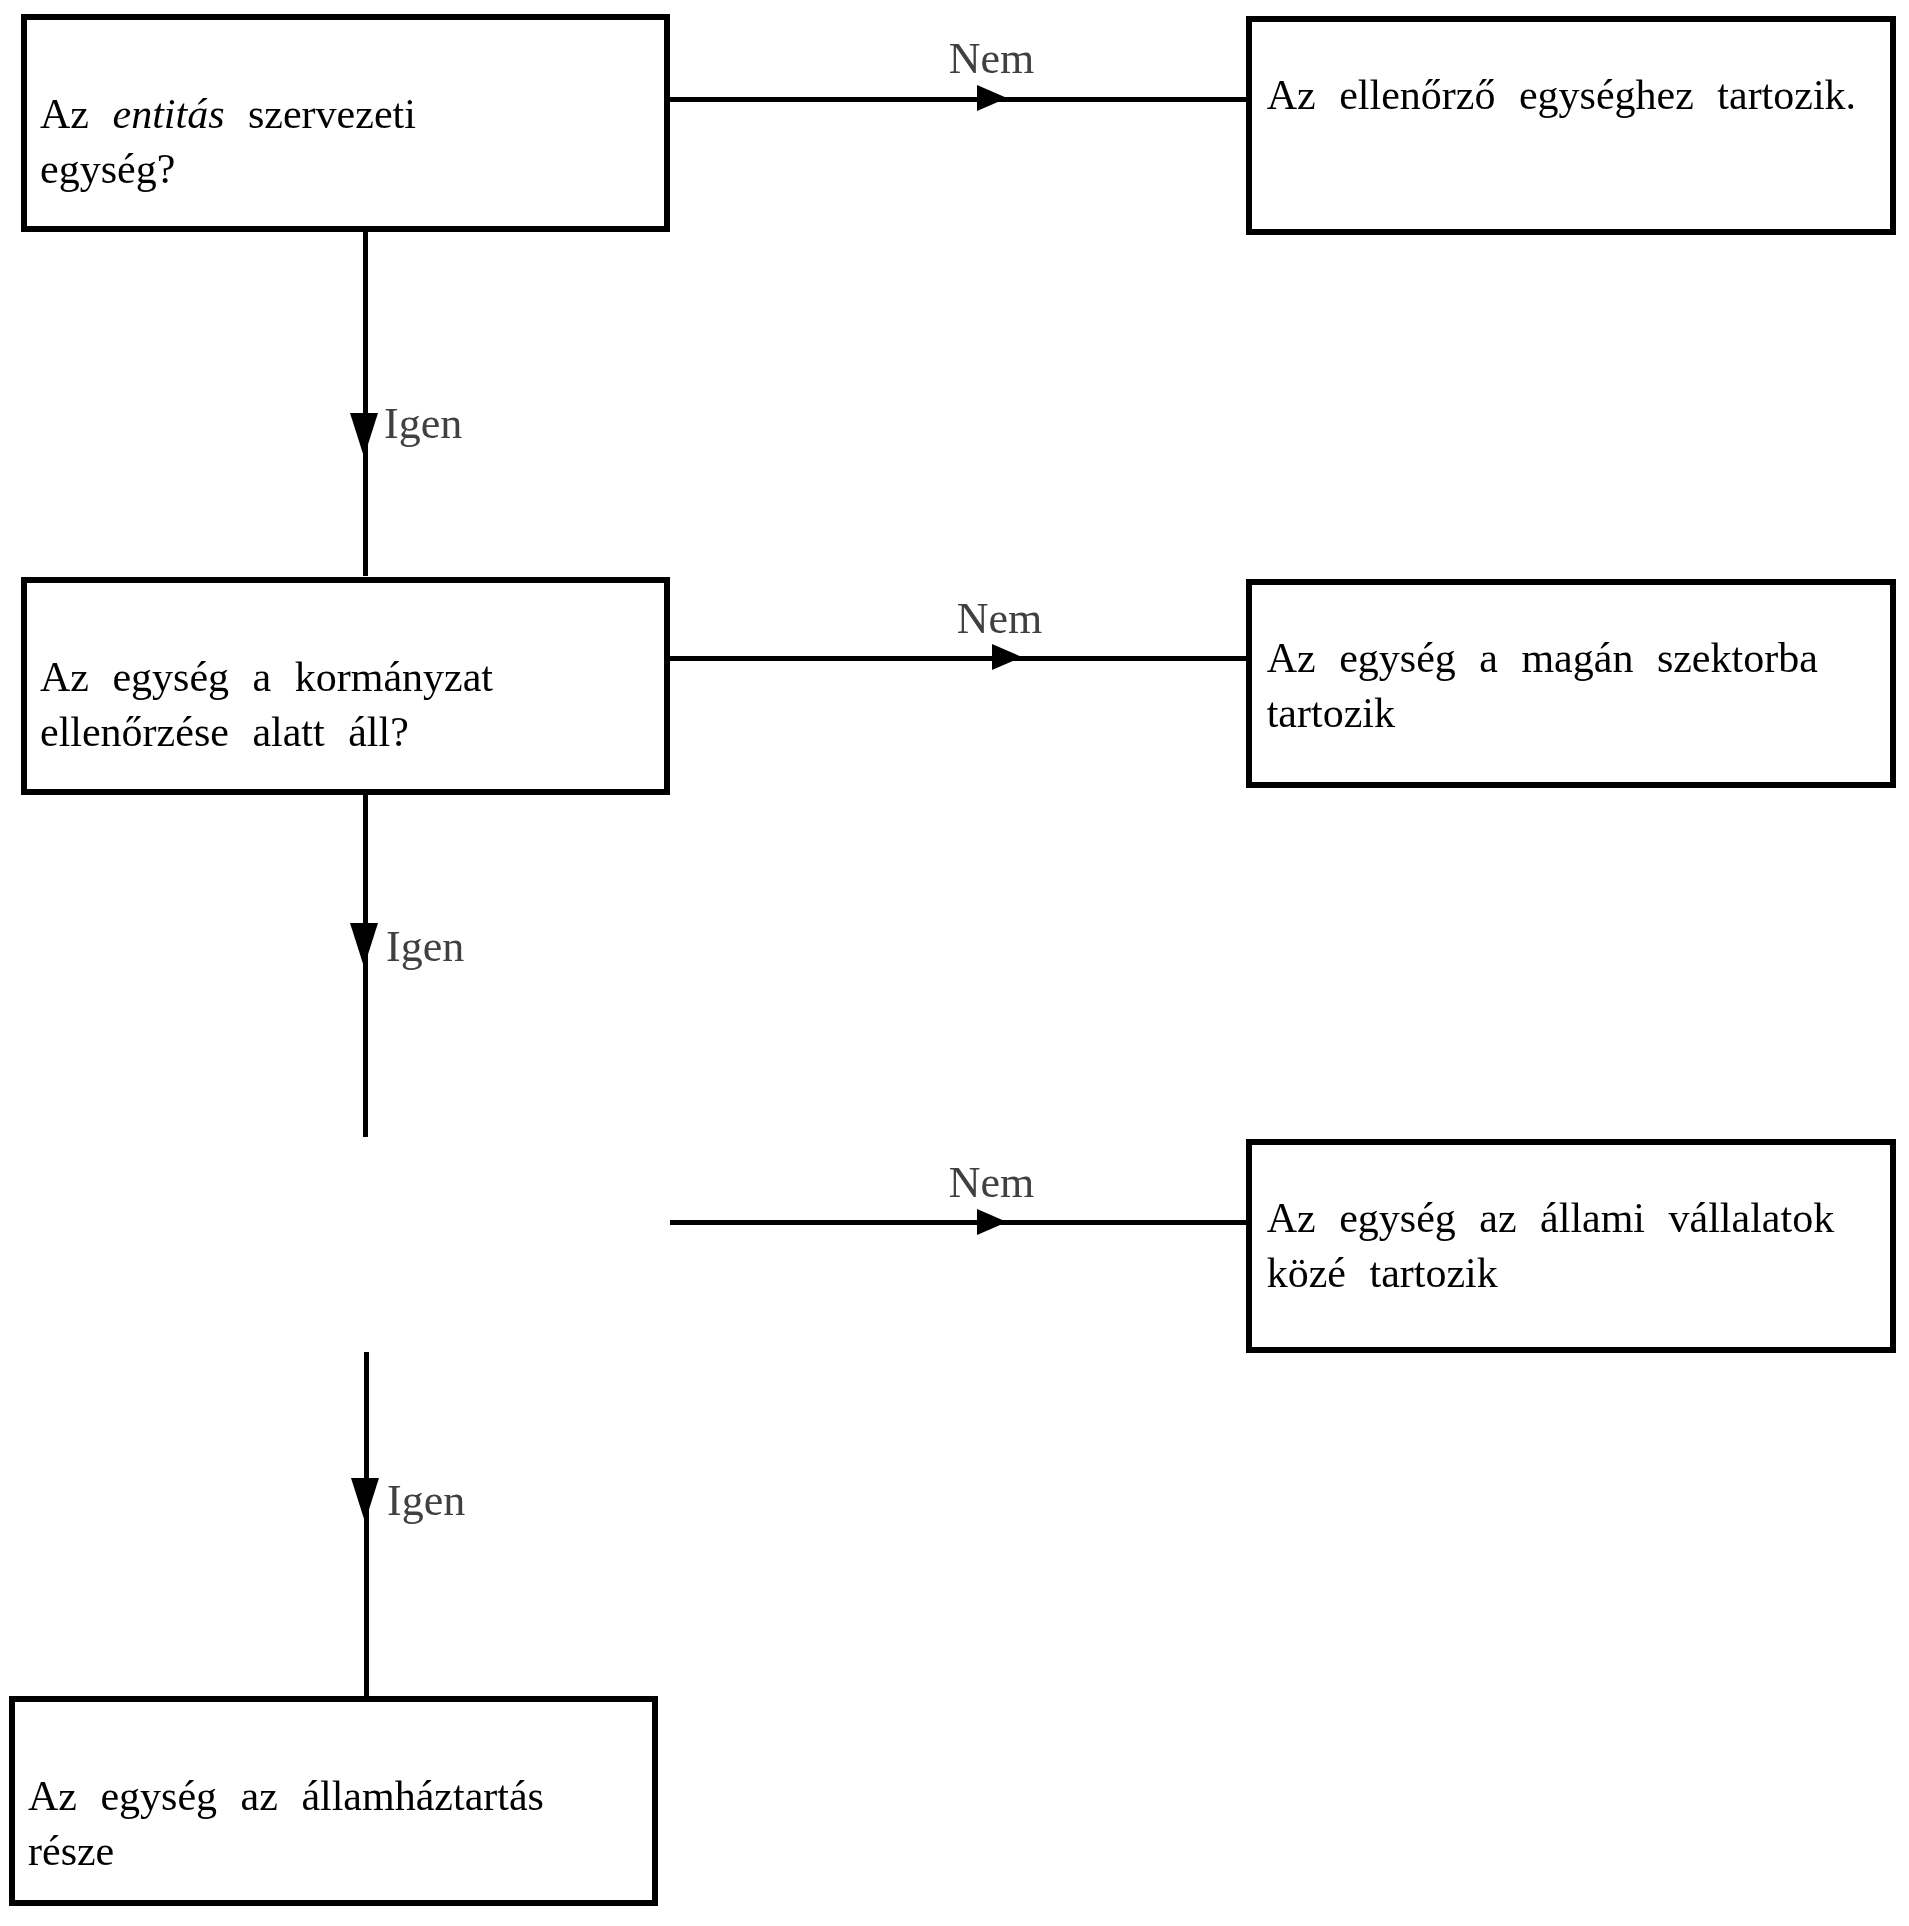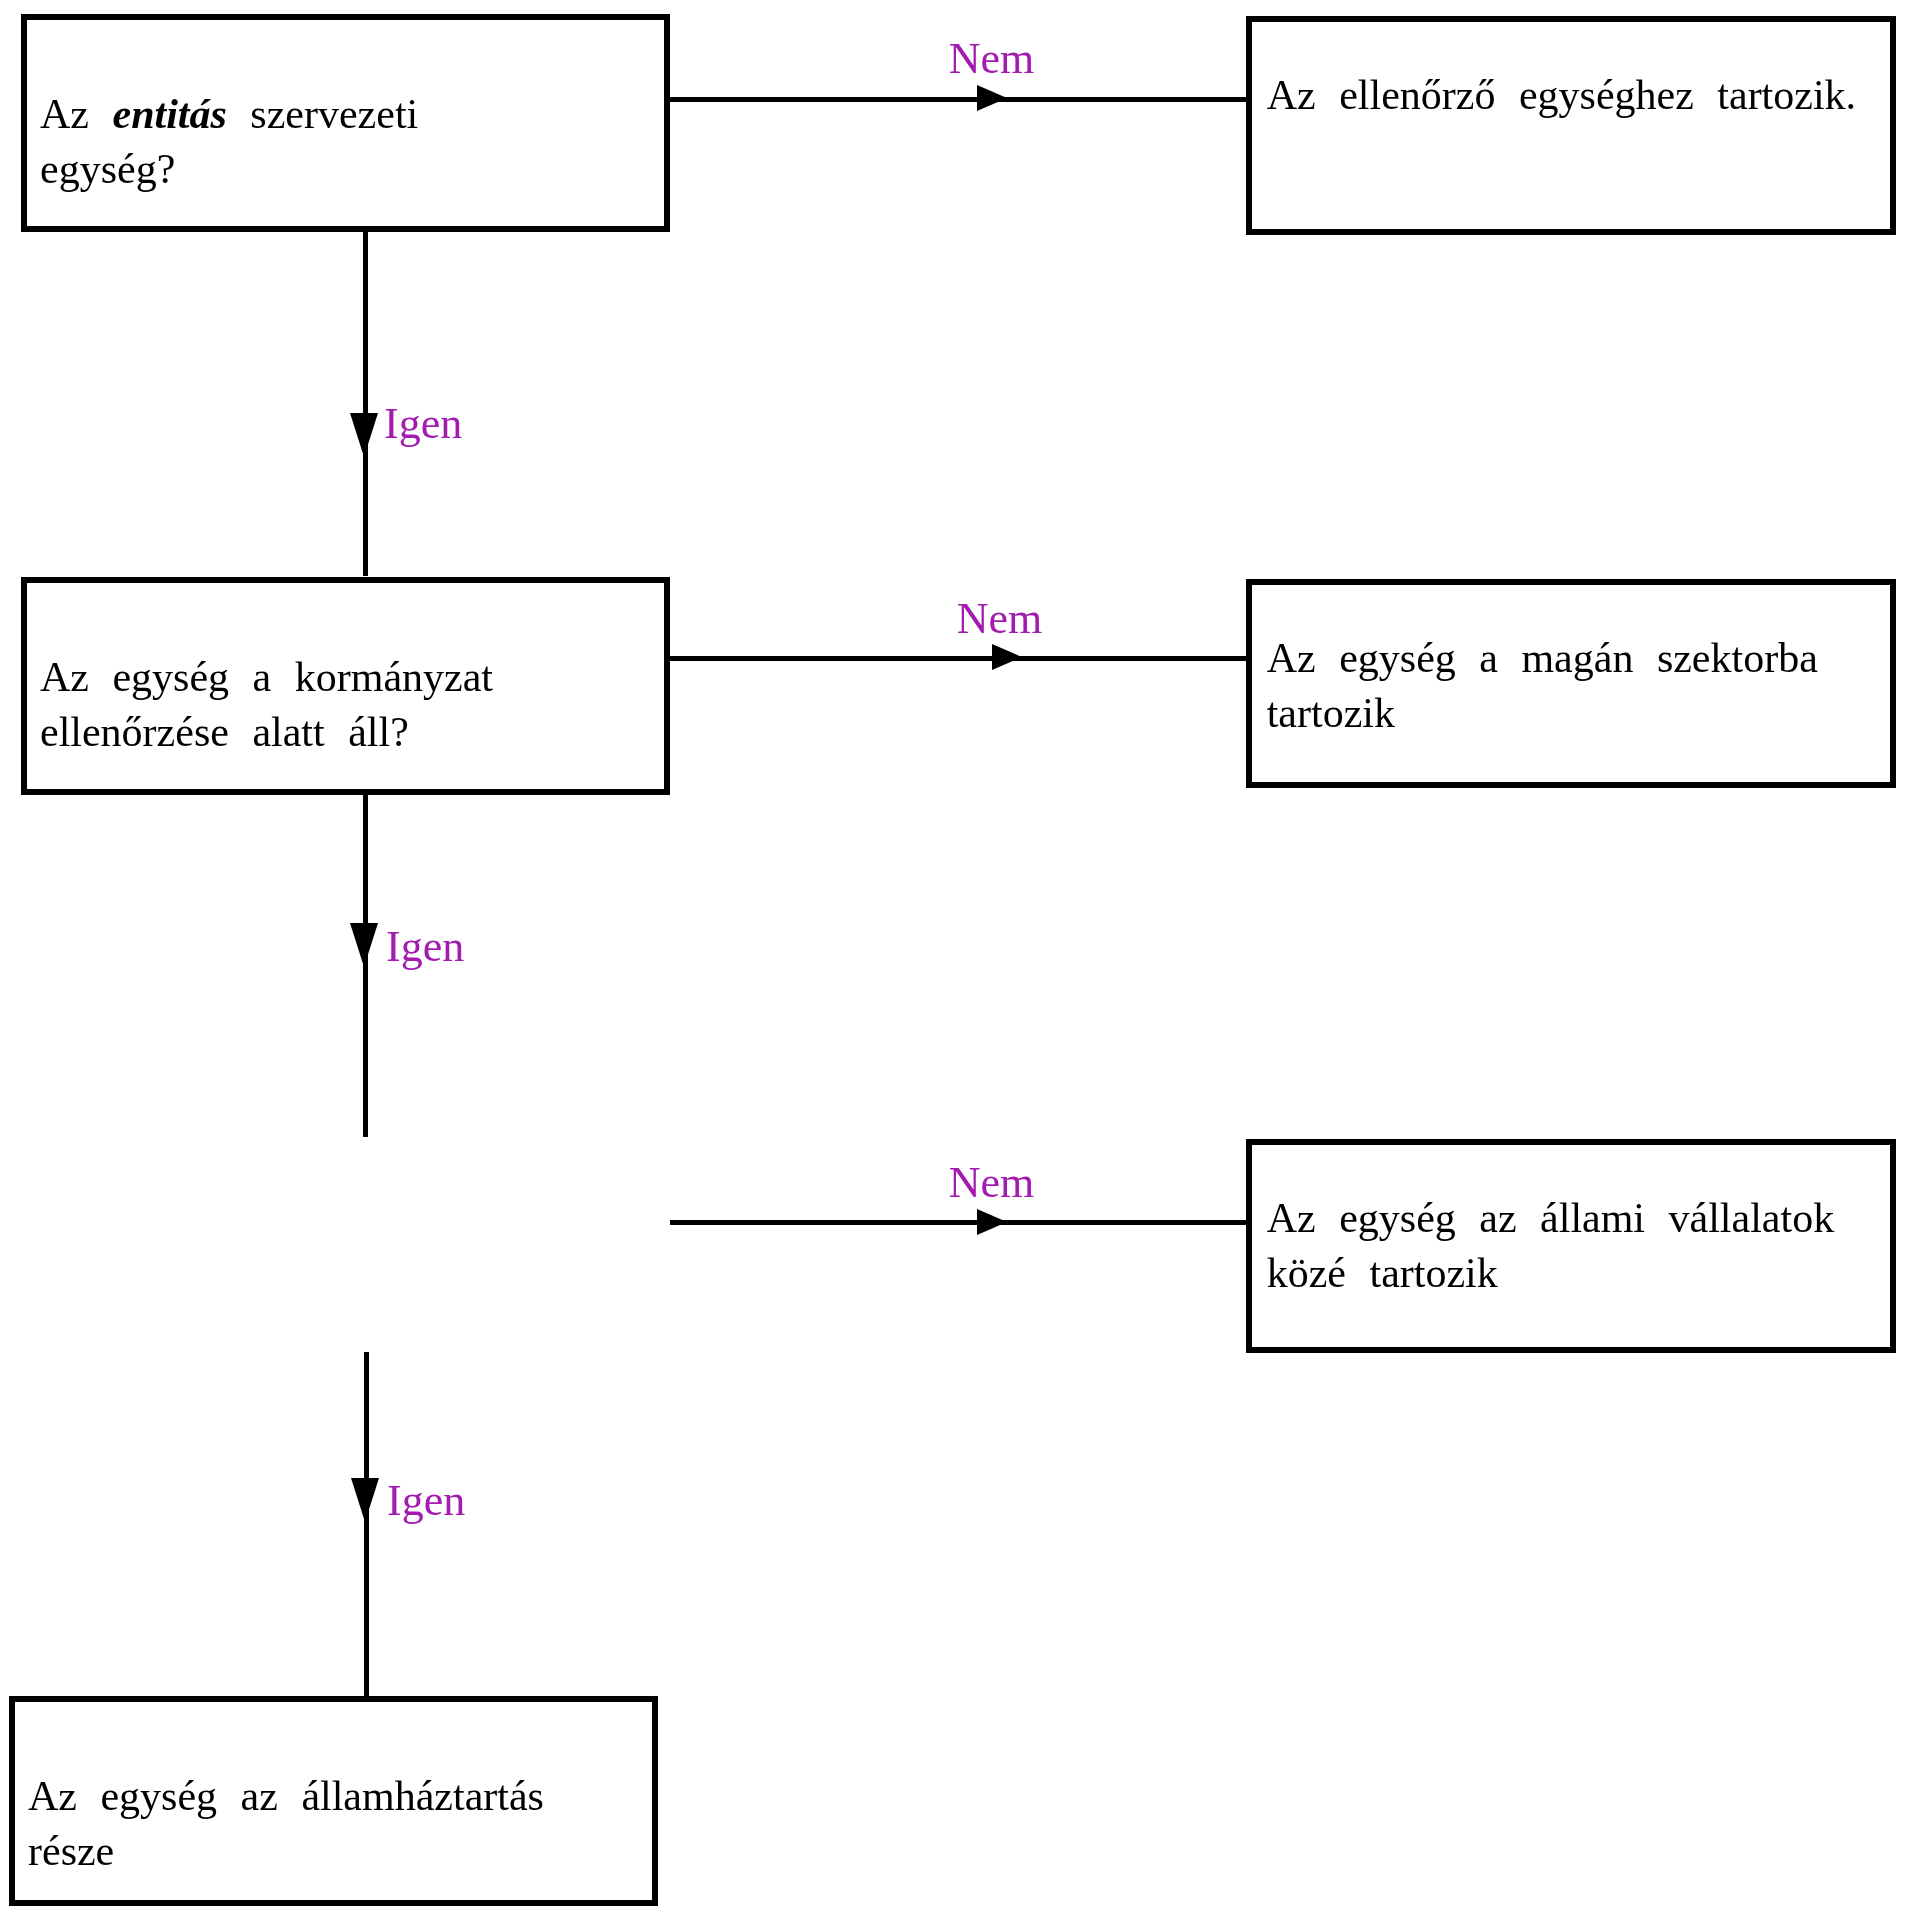--- a/index.html
+++ b/index.html
@@ -19,41 +19,41 @@
     border: 6.4px solid #000000;
     font-size: 42px;
     line-height: 55px;
     word-spacing: 13px;
     color: #000000;
   }
   .box .inner { display: block; }
   .box.qleft  .inner { padding: 67px 18.4px 0 13px; }
   .box.rright .inner { padding: 46px 18.4px 0 14.7px; font-family: Liberation Serif, serif; }
   .tline { white-space: nowrap; }
-  .em { font-weight: bold; font-style: italic; }
+  .em { font-weight: normal; font-style: italic; }
   .hline, .vline { position: absolute; background: #000000; }
   .hline { height: 4.6px; }
   .vline { width: 4.6px; }
   .ah-right {
     position: absolute; width: 0; height: 0;
     border-top: 13.8px solid transparent;
     border-bottom: 13.8px solid transparent;
     border-left: 30px solid #000000;
   }
   .ah-down {
     position: absolute; width: 0; height: 0;
     border-left: 14.7px solid transparent;
     border-right: 14.7px solid transparent;
     border-top: 44px solid #000000;
   }
   .lbl {
     position: absolute;
     font-size: 44px;
     line-height: 51px;
-    color: #a21caf;
+    color: #404040;
     white-space: nowrap;
   }
   .lbl.center { width: 147px; text-align: center; }
 </style>
 </head>
 <body>
 
 <div class="canvas">
 
   <div class="box qleft" style="left:21px; top:13.8px; width:649px; height:218px;">

